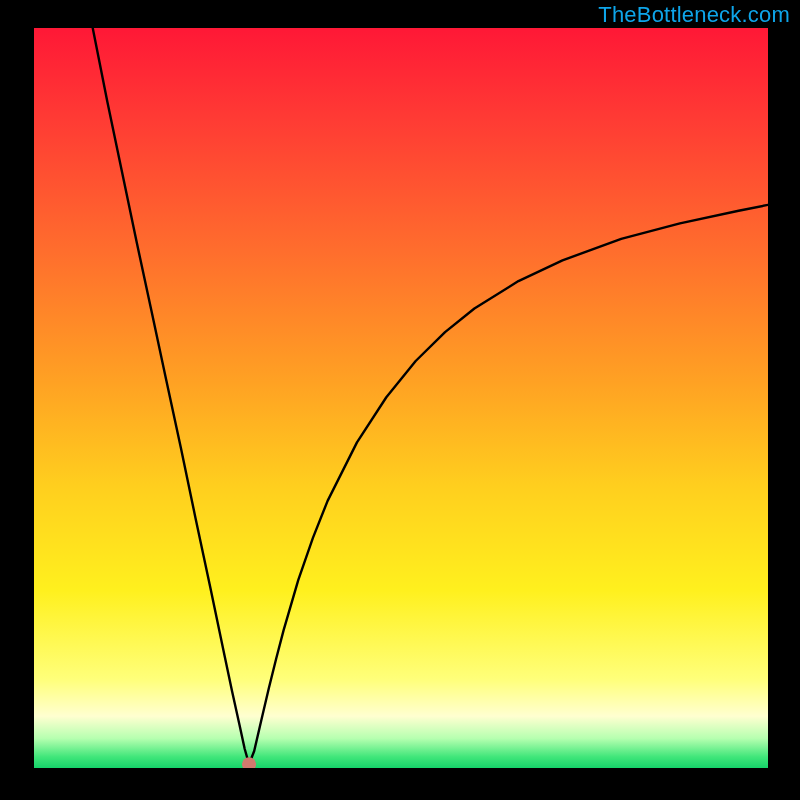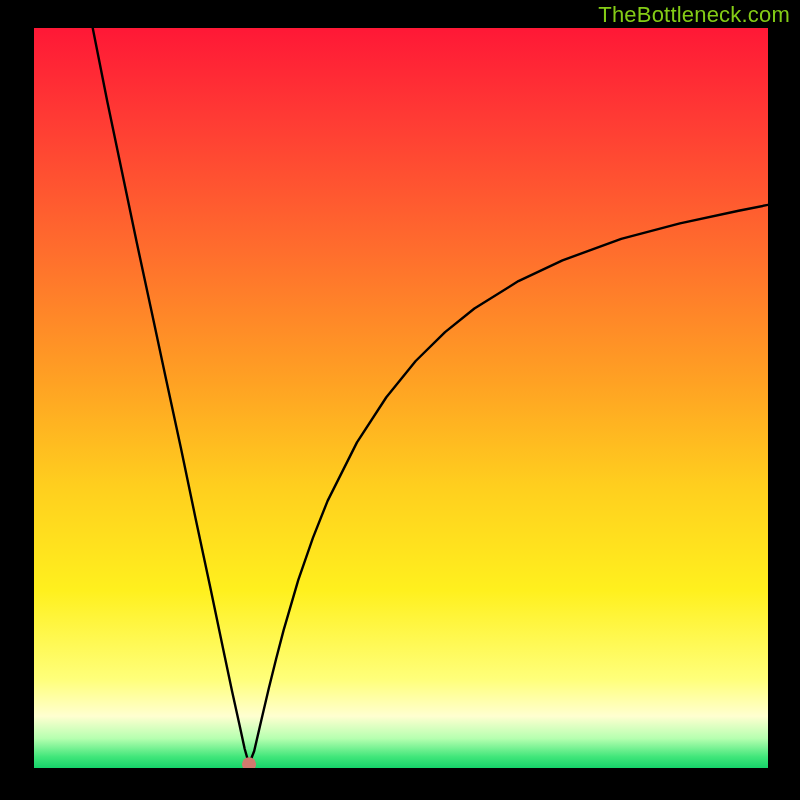--- a/index.html
+++ b/index.html
@@ -16,21 +16,21 @@
     height: 800px;
     background: #000;
   }
   .watermark {
     position: absolute;
     top: 2px;
     right: 10px;
     font-family: Arial, Helvetica, sans-serif;
     font-size: 22px;
     font-weight: 500;
-    color: #84cc16;
+    color: #0ea5e9;
     letter-spacing: 0.2px;
   }
   .plot-area {
     position: absolute;
     left: 34px;
     top: 28px;
     width: 734px;
     height: 740px;
   }
 </style>

